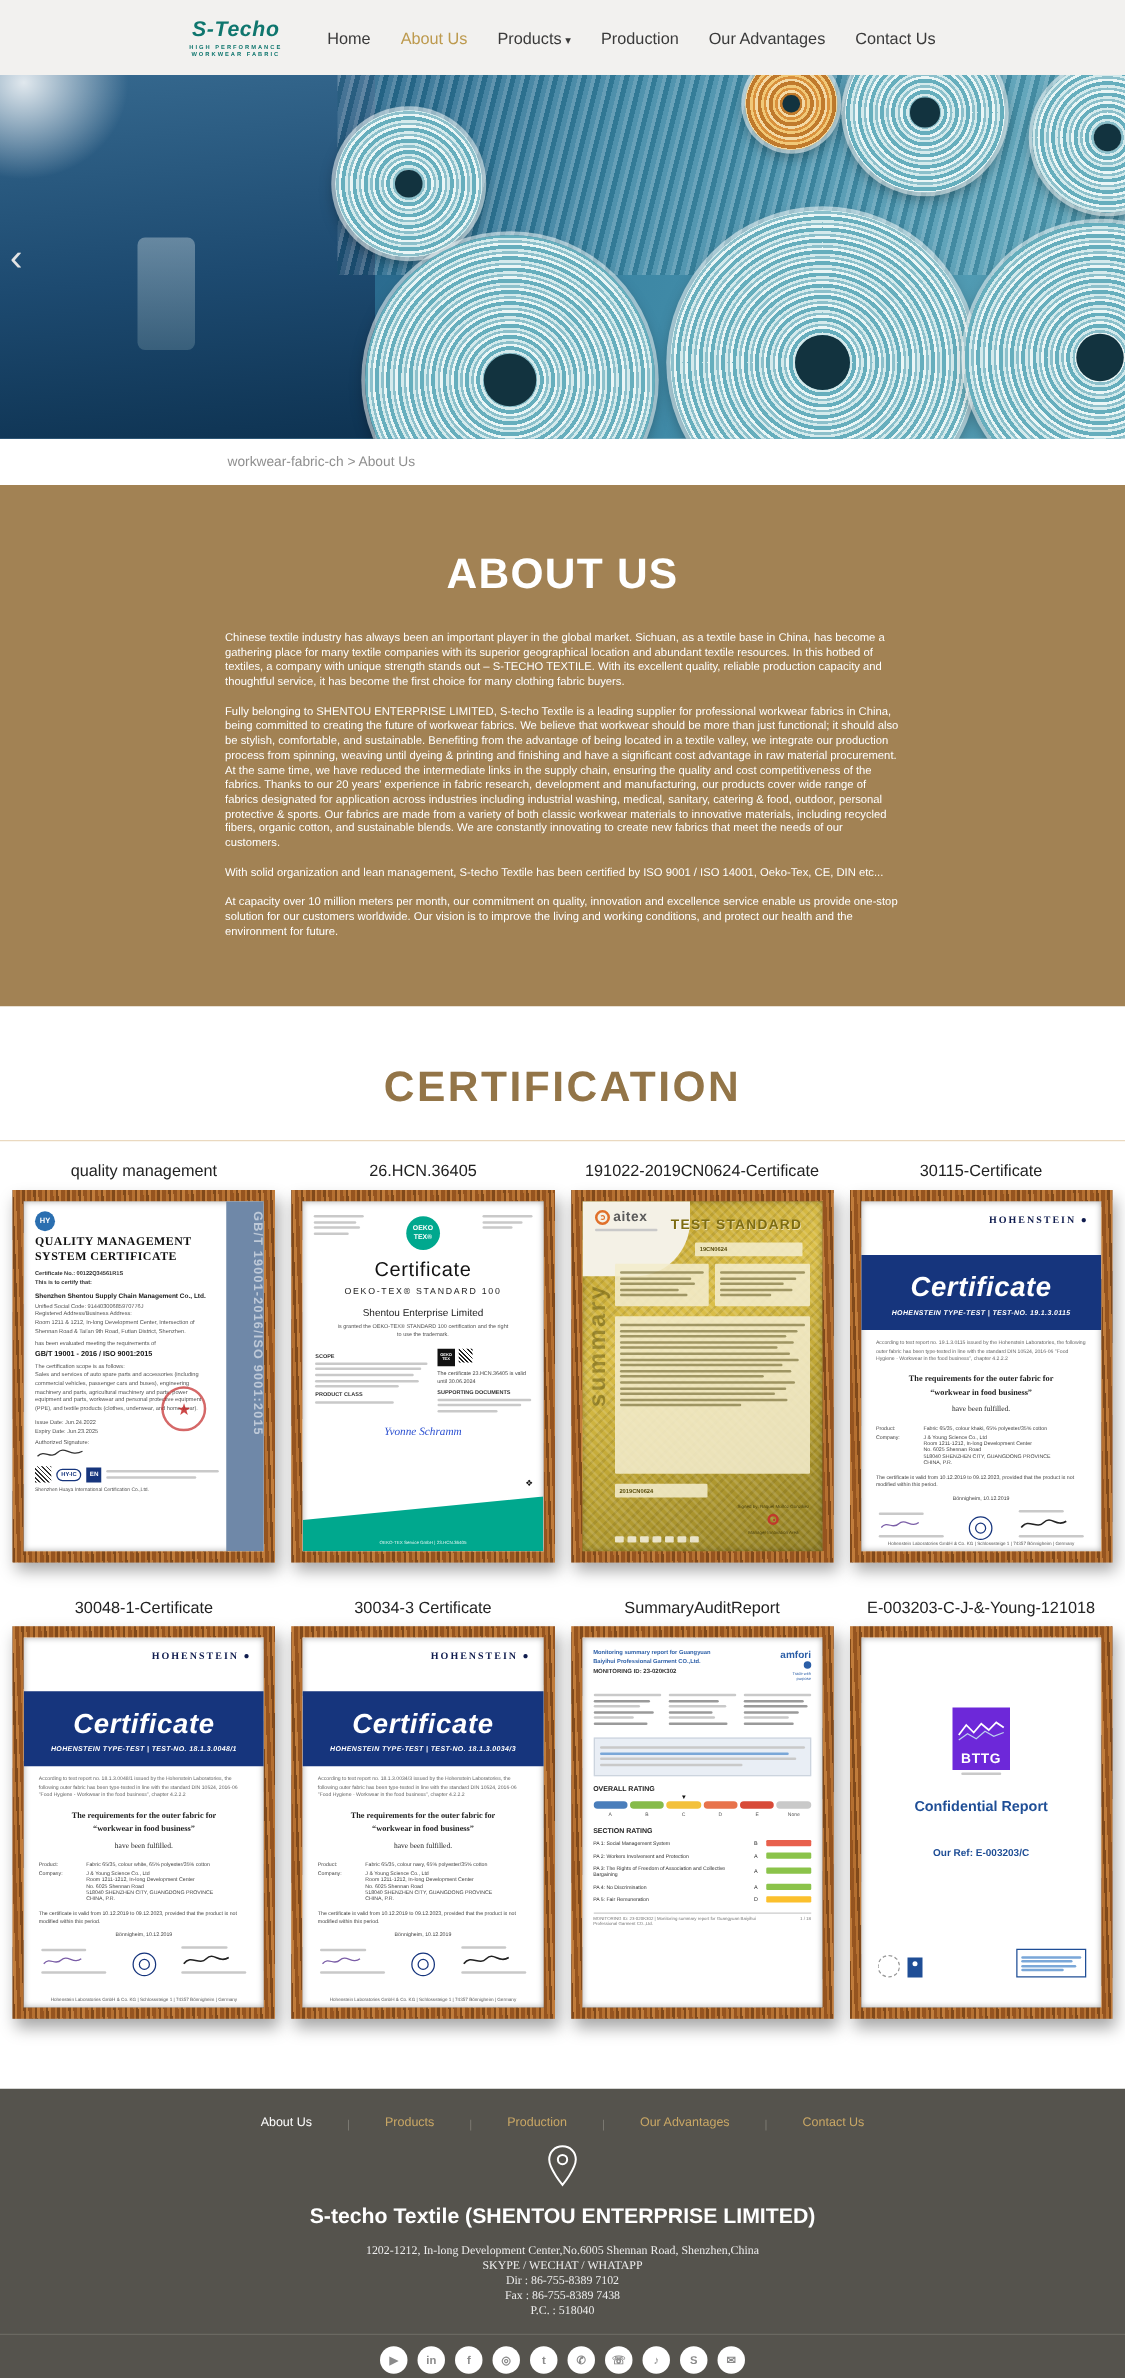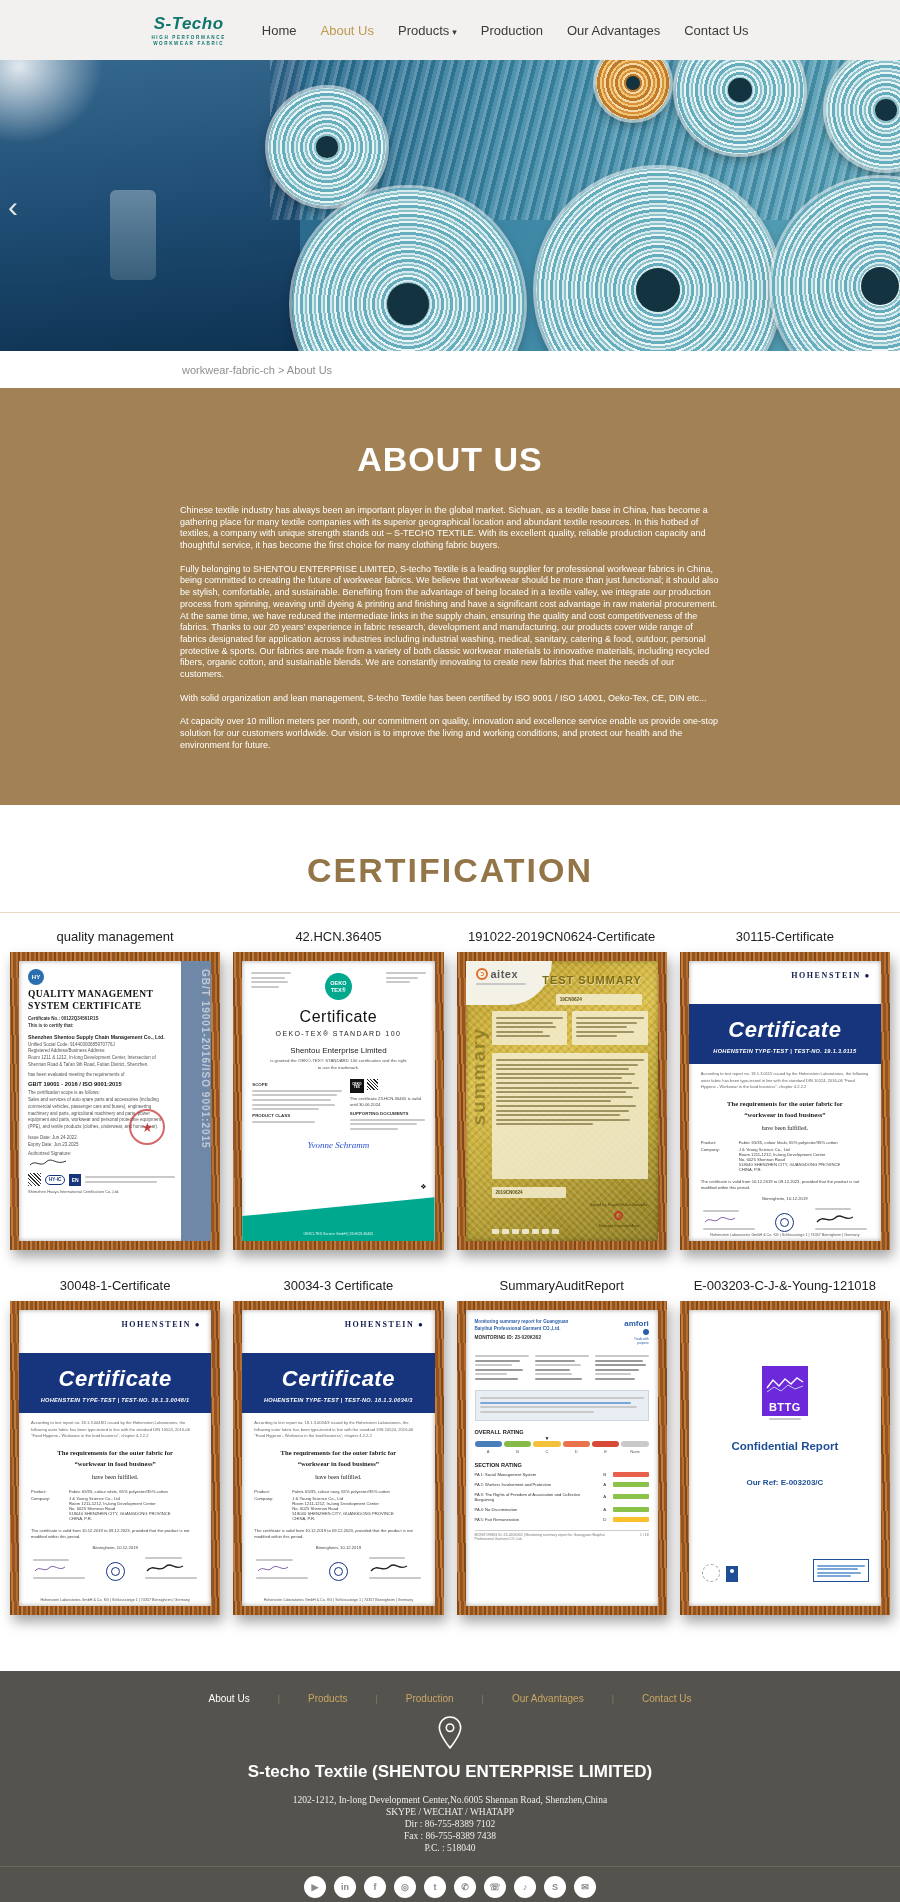--- a/index.html
+++ b/index.html
@@ -104,21 +104,21 @@
   .oeko-band { position:absolute; bottom:0; left:0; width:100%; height:46px; background:#00a88e;
     clip-path:polygon(0 45%, 100% 4%, 100% 100%, 0 100%); }
   .oeko-band .note { position:absolute; bottom:5px; width:100%; text-align:center; color:rgba(255,255,255,.9); font-size:3.6px; }
   .oeko-glyph { position:absolute; right:8px; bottom:50px; font-size:7px; color:#111; }
 
   
   .doc-aitex { background:linear-gradient(152deg,#b99a25 0%, #dcc04a 35%, #c2a836 58%, #8f7d22 100%); }
   .aitex-tex { position:absolute; inset:0;
     background:repeating-linear-gradient(45deg, rgba(255,255,255,.14) 0 2px, transparent 2px 5px),
                repeating-linear-gradient(-45deg, rgba(70,60,5,.12) 0 2px, transparent 2px 6px); }
-  .aitex-corner { position:absolute; top:0; left:0; width:86px; height:44px; background:#f4f1e6;
+  .aitex-corner { position:absolute; top:0; left:0; width:86px; height:60px; background:#f4f1e6;
     border-bottom-right-radius:44px; padding:7px 0 0 10px; }
   .aitex-logo { font-size:11px; font-weight:bold; color:#5a5a5a; letter-spacing:.5px; display:flex; align-items:center; gap:3px; }
   .spiral { width:12px; height:12px; border:2px solid #e0702a; border-radius:50%; display:inline-block; position:relative; }
   .spiral:after { content:""; position:absolute; inset:2px; border:1.5px solid #e0702a; border-radius:50%; border-left-color:transparent; }
   .aitex-vert { position:absolute; left:2px; top:66px; writing-mode:vertical-rl; transform:rotate(180deg);
     font-size:19px; font-weight:bold; color:rgba(84,74,8,.45); letter-spacing:2px; }
   .aitex-head { position:absolute; top:13px; right:16px; font-size:11px; font-weight:bold; color:#7d6c12;
     text-shadow:.6px .6px 0 rgba(255,255,255,.55); letter-spacing:1px; }
   .abox { background:rgba(243,236,204,.88); border-radius:1px; padding:3px 4px; }
   .aitex-ref { position:absolute; top:33px; right:16px; width:86px; font-size:4.6px; font-weight:bold; color:#5c5010; }
@@ -291,21 +291,21 @@
                 </div>
             </div>
             <div class="micro" style="font-size:4px; margin-top:3px">Shenzhen Huaya International Certification Co.,Ltd.</div>
           </div>
           <div class="iso-side">GB/T 19001-2016/ISO 9001:2015</div>
         </div>
       </div>
     </div>
 
     <div>
-      <div class="cert-title">42.HCN.36405</div>
+      <div class="cert-title">26.HCN.36405</div>
       <div class="frame">
         <div class="doc doc-oeko">
           <div class="oeko-corner l">
               <div class="ml"></div>
               <div class="ml" style="width:85%"></div>
               <div class="ml" style="width:92%"></div>
               <div class="ml" style="width:70%"></div>
             </div>
           <div class="oeko-corner r">
               <div class="ml"></div>
@@ -364,21 +364,21 @@
         <div class="doc doc-aitex">
           <div class="aitex-tex"></div>
           <div class="aitex-corner">
             <div class="aitex-logo">
                 <span class="spiral"></span>
                 <span>aitex</span>
               </div>
             <div class="ml" style="width:50px"></div>
           </div>
           <div class="aitex-vert">summary</div>
-          <div class="aitex-head">TEST SUMMARY</div>
+          <div class="aitex-head">TEST STANDARD</div>
           <div class="abox aitex-ref">19CN0624</div>
           <div class="aitex-row">
             <div class="abox">
                 <div class="ml mla"></div>
                 <div class="ml mla" style="width:85%"></div>
                 <div class="ml mla" style="width:90%"></div>
                 <div class="ml mla" style="width:70%"></div>
                 <div class="ml mla" style="width:80%"></div>
               </div>
             <div class="abox">

